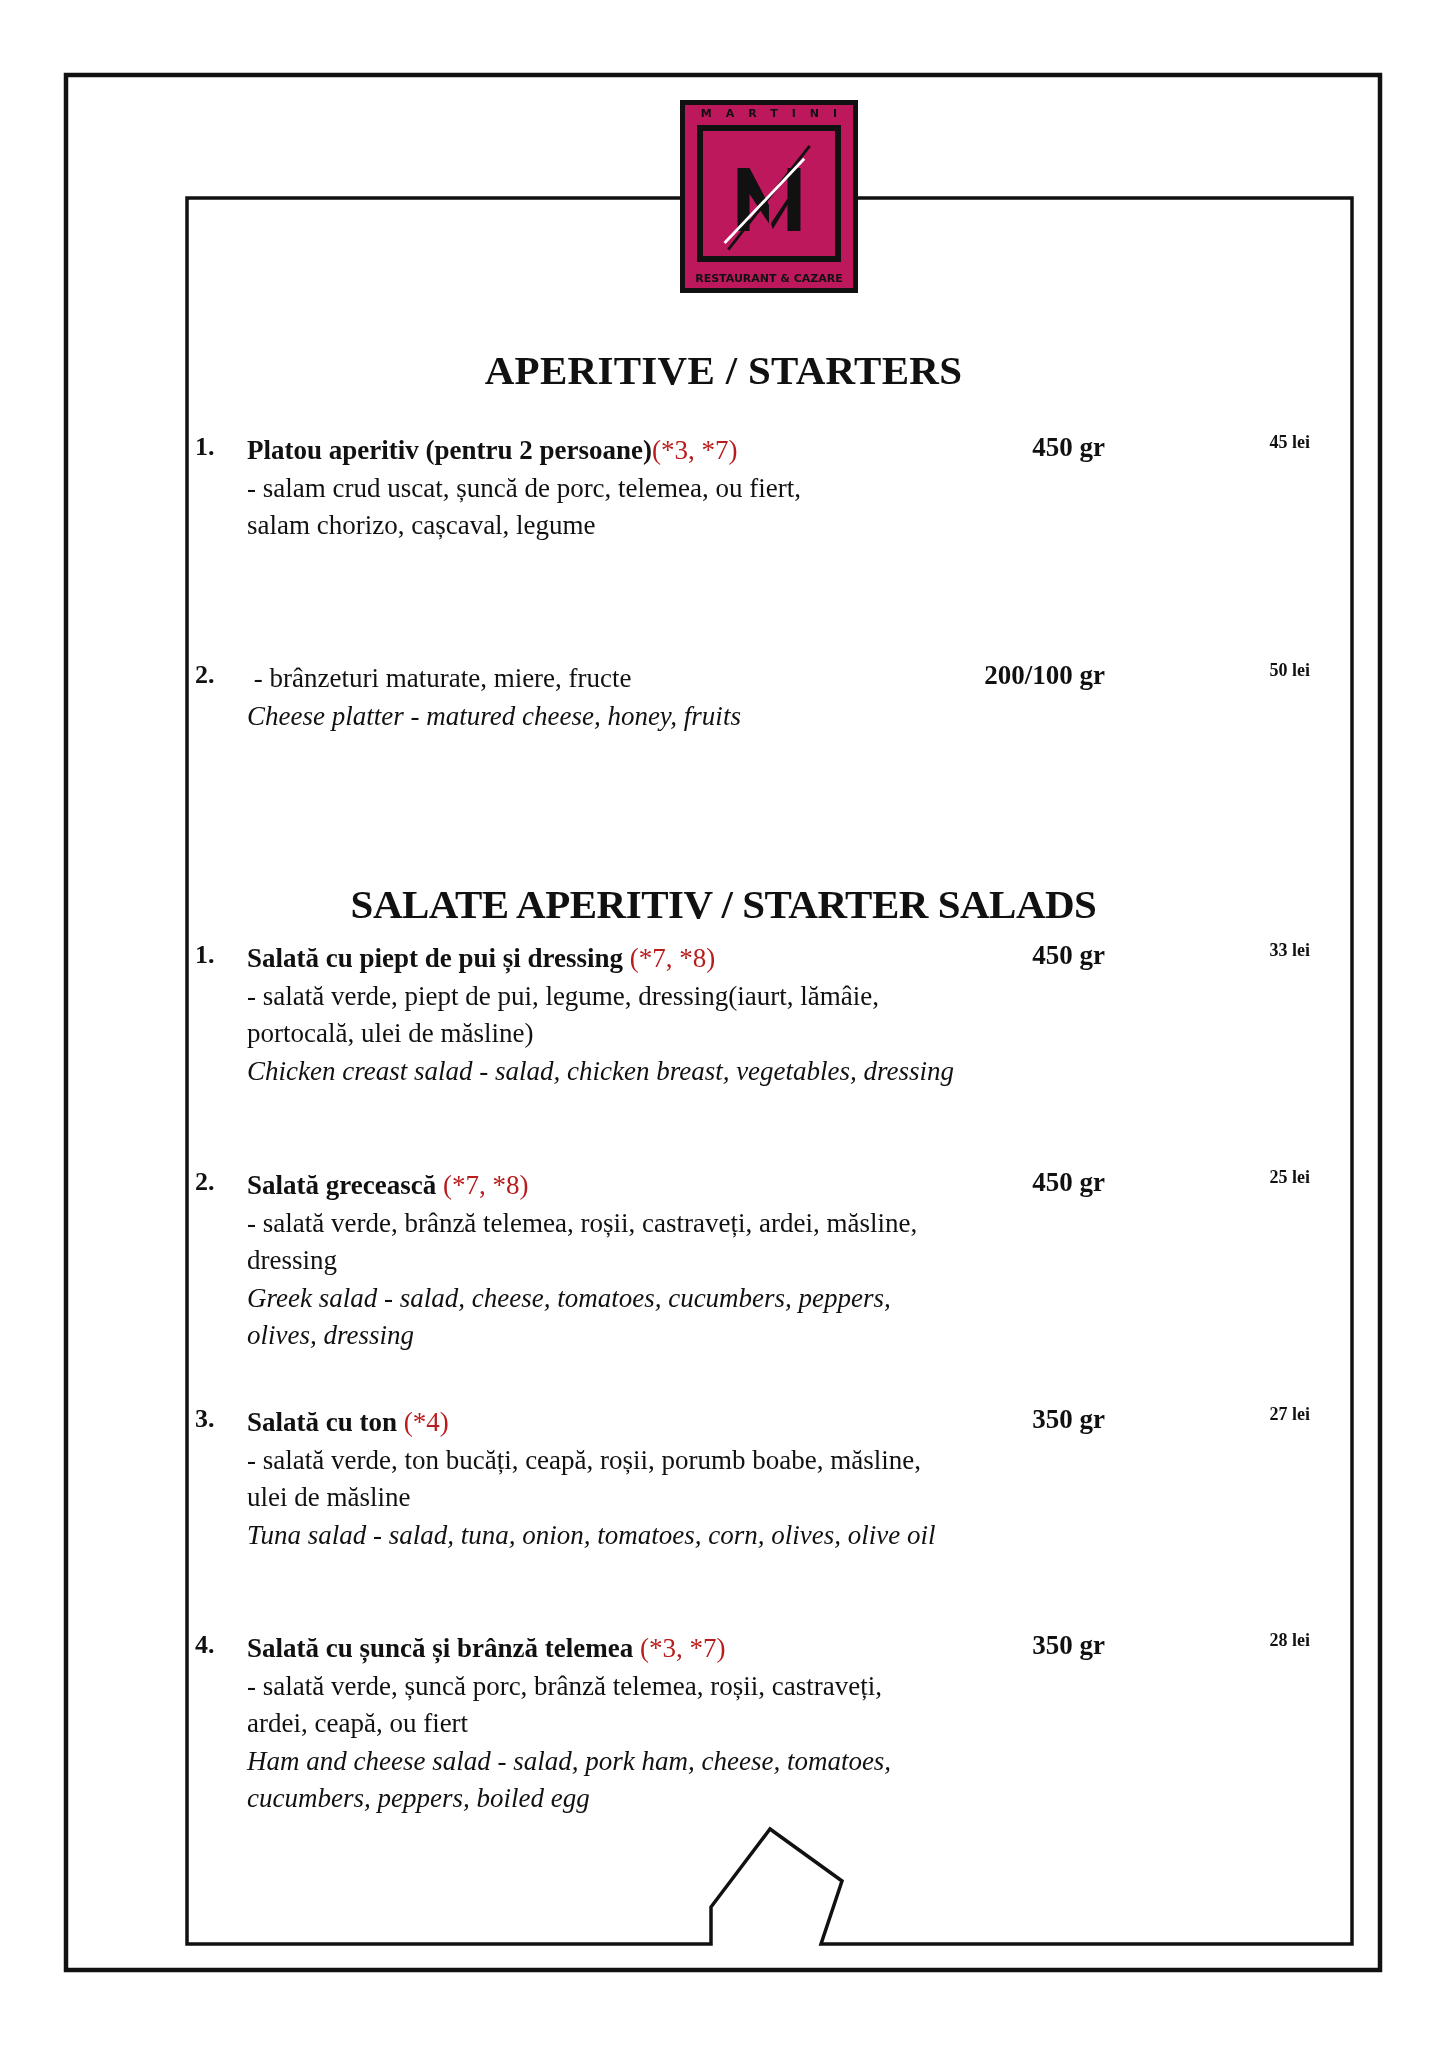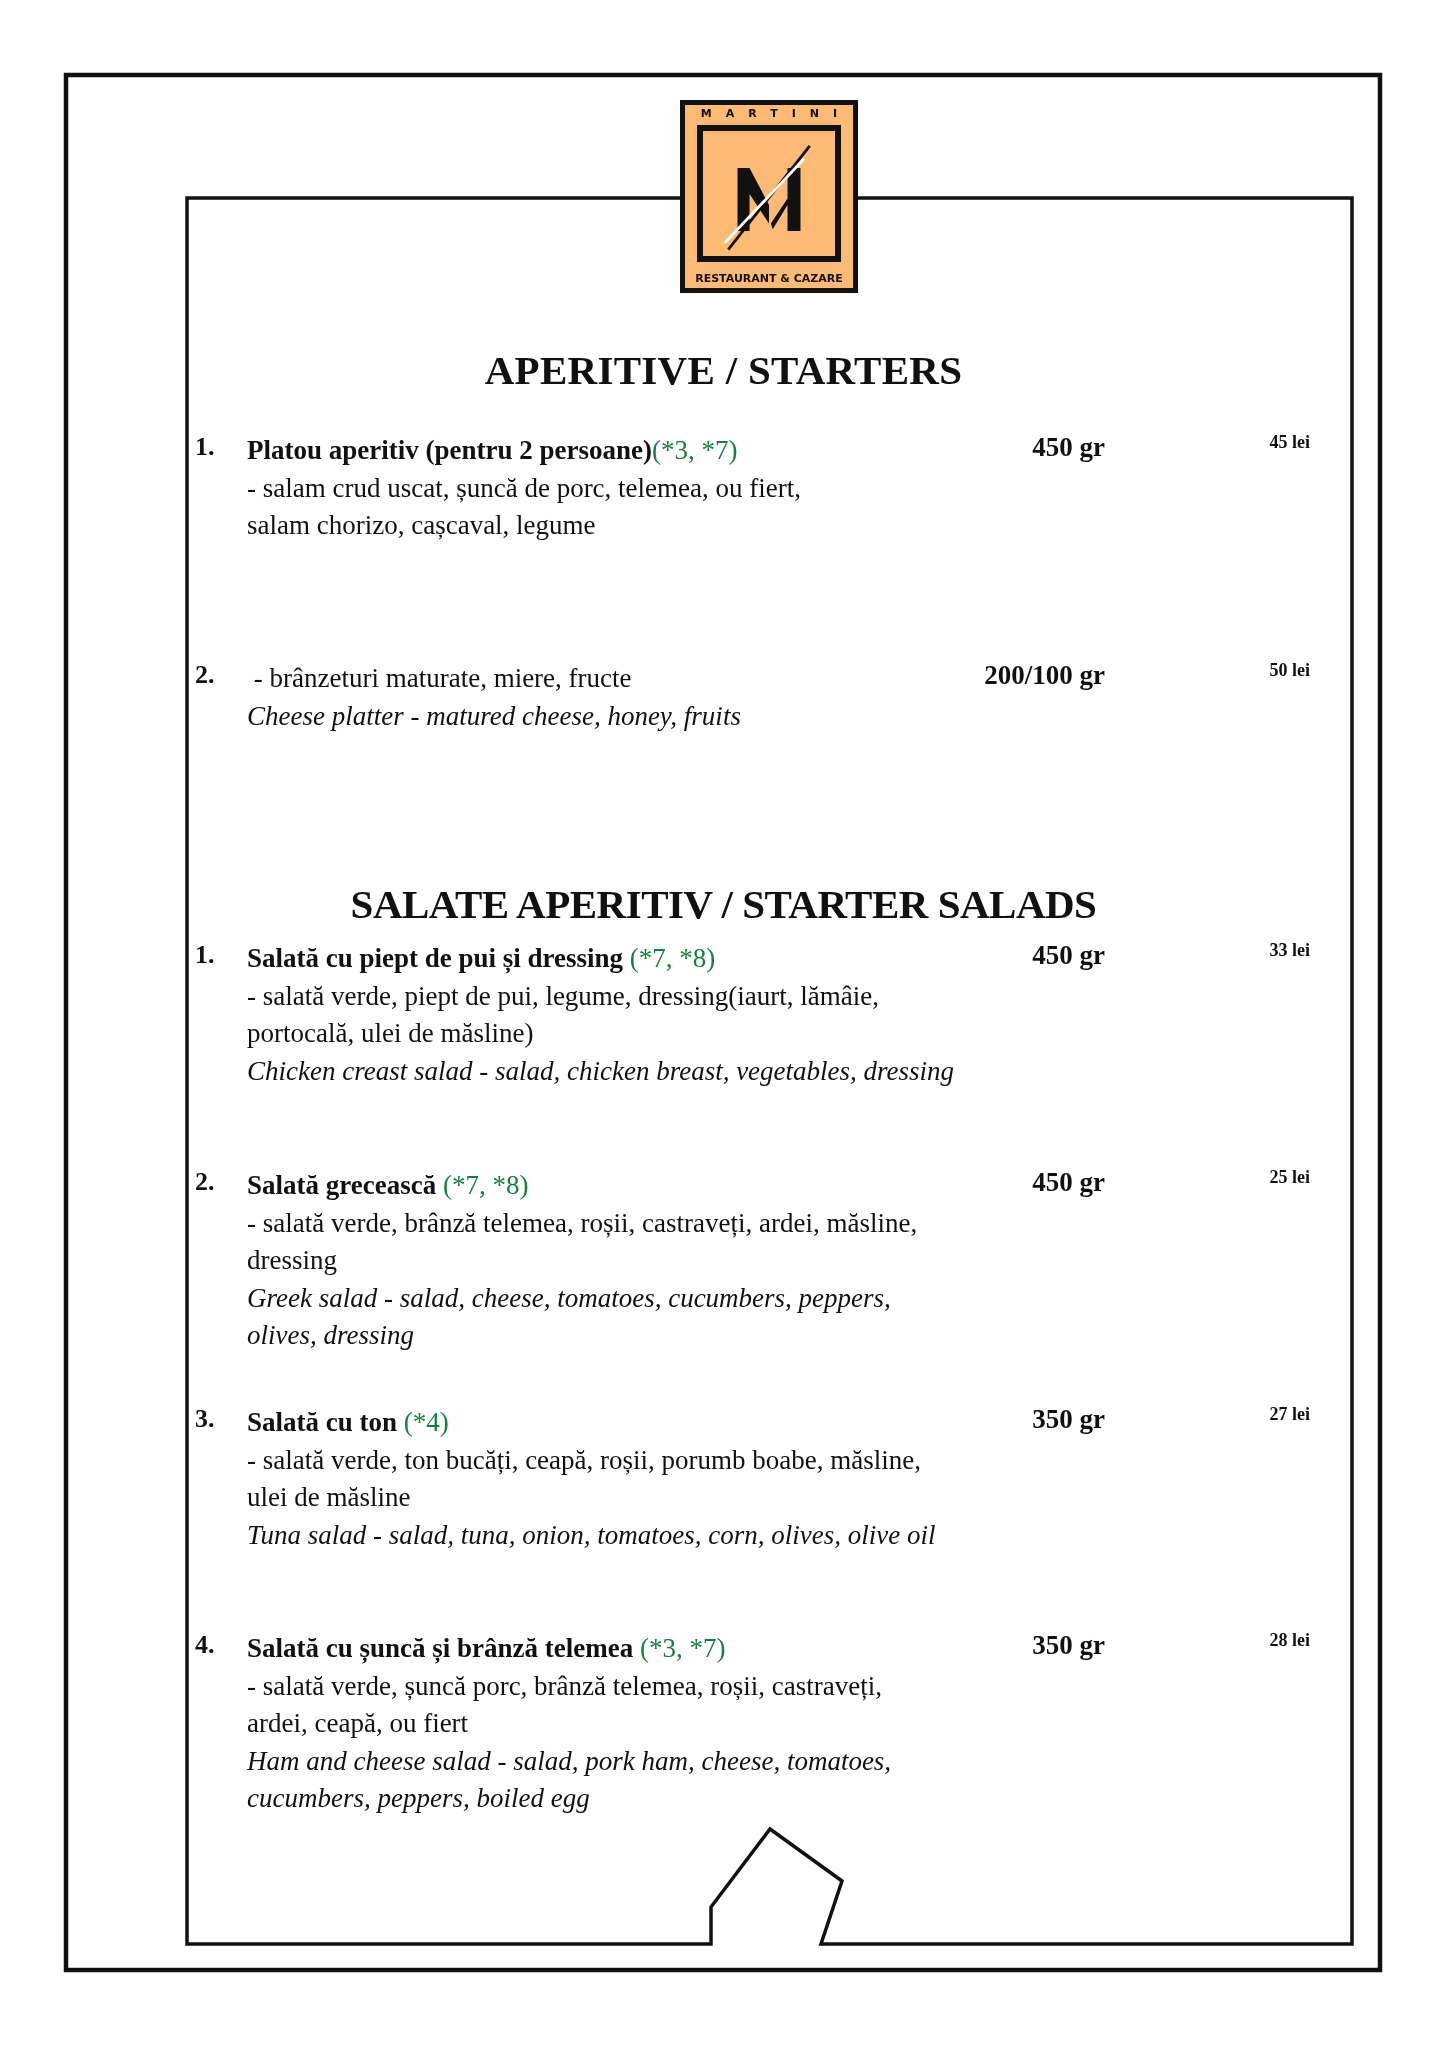--- a/index.html
+++ b/index.html
@@ -1,36 +1,36 @@
 <!DOCTYPE html>
 <html><head>
 <meta charset="utf-8">
 <style>
   html, body { margin: 0; padding: 0; background: #ffffff; }
   body { width: 1447px; height: 2048px; position: relative; overflow: hidden;
          font-family: "Liberation Serif", "DejaVu Serif", serif; color: #111; }
   .frames { position: absolute; left: 0; top: 0; width: 1447px; height: 2048px; }
   .logo { position: absolute; left: 680px; top: 100px; width: 178px; height: 193px;
-          background: #fdba74; border: 5px solid #111; box-sizing: border-box; }
+          background: #be185d; border: 5px solid #111; box-sizing: border-box; }
   .logo-top { position: absolute; left: 0; right: 0; top: 2px; text-align: center;
               font-family: "DejaVu Sans", sans-serif; font-size: 11px; letter-spacing: 14px;
               padding-left: 14px; font-weight: bold; }
   .logo-inner { position: absolute; left: 12px; right: 12px; top: 20px; bottom: 26px;
                 border: 6px solid #111; }
   .logo-bottom { position: absolute; left: 0; right: 0; bottom: 3px; text-align: center;
                  font-family: "DejaVu Sans", sans-serif; font-size: 11px; font-weight: bold; }
   .logo-mark { position: absolute; left: 0; top: 0; width: 100%; height: 100%; }
 
   .section-title { position: absolute; left: 0; width: 1447px; text-align: center;
                    font-weight: bold; font-size: 41px; letter-spacing: 0.3px; }
   .item { position: absolute; left: 195px; width: 1120px; }
   .num { position: absolute; left: 0; top: 0; font-weight: bold; font-size: 26px; }
   .body { position: absolute; left: 52px; top: 0; width: 760px; font-size: 27px; line-height: 37.5px; }
   .title { font-weight: bold; white-space: nowrap; }
-  .allergen { color: #15803d; font-weight: normal; }
+  .allergen { color: #b91c1c; font-weight: normal; }
   .title .allergen { font-weight: normal; }
   .ro { white-space: normal; }
   .en { font-style: italic; }
   .weight { position: absolute; right: 210px; top: 0; font-weight: bold; font-size: 27px; white-space: nowrap; }
   .price { position: absolute; right: 5px; top: 0; font-weight: bold; font-size: 18px; white-space: nowrap; }
 </style>
 </head>
 <body>
 
 <svg class="frames" viewBox="0 0 1447 2048" xmlns="http://www.w3.org/2000/svg">

